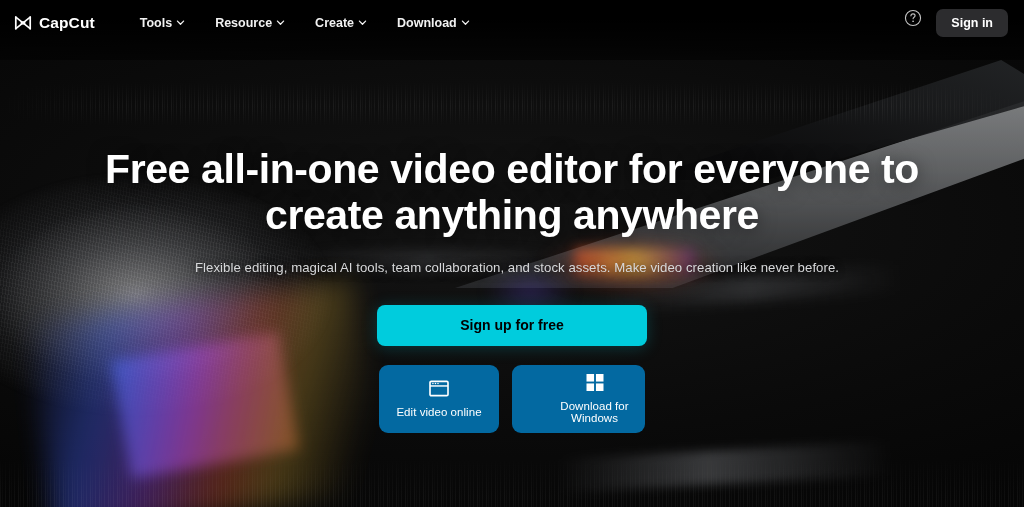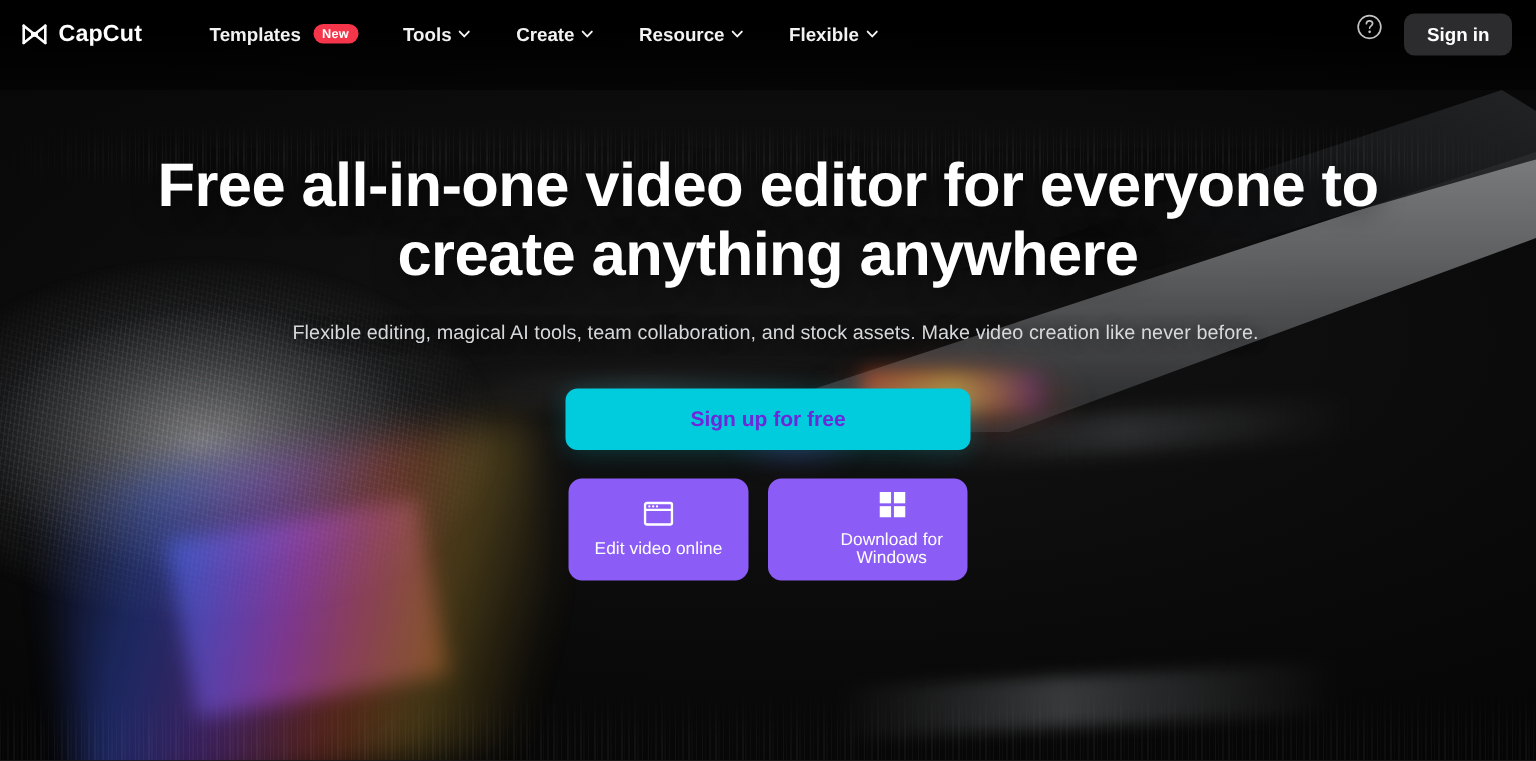--- a/index.html
+++ b/index.html
@@ -171,48 +171,49 @@
   
   #hero {
     position:relative; z-index:5;
     display:flex; flex-direction:column; align-items:center;
     padding-top:56px;
   }
   .headline {
     color:#fff; font-size:41px; font-weight:700; line-height:1.12;
     text-align:center; letter-spacing:-.4px; max-width:830px;
     text-shadow:0 2px 18px rgba(0,0,0,.55);
+    margin-top:46px;
   }
   .subhead {
     margin-top:21px; color:#d7d8da; font-size:13.2px; font-weight:400;
     text-align:center; letter-spacing:.05px;
     text-shadow:0 1px 10px rgba(0,0,0,.7);
     margin-left:10px;
   }
   .cta {
     margin-top:30px; width:270px; height:41px; border:none; border-radius:8px;
-    background:#00ccdd; color:#6d28d9;
+    background:#00ccdd; color:#000000;
     font-family:inherit; font-size:14px; font-weight:700; cursor:pointer;
     box-shadow:0 2px 16px rgba(0,204,221,.22);
   }
 
   
   .avail {
     margin-top:43px; display:flex; align-items:center; gap:14px;
     width:268px;
   }
   .avail-line { flex:1; height:1px; background:linear-gradient(90deg,rgba(255,255,255,0),rgba(255,255,255,.22)); }
   .avail-line.r { background:linear-gradient(90deg,rgba(255,255,255,.22),rgba(255,255,255,0)); }
   .avail-txt { color:#a4a6aa; font-size:11.5px; white-space:nowrap; }
 
   
   .platforms { margin-top:19px; display:flex; gap:13px; }
   .plat {
     width:120px; height:68px; border:none; border-radius:9px;
-    background:#8b5cf6; color:#fff; cursor:pointer;
+    background:#0369a1; color:#fff; cursor:pointer;
     display:flex; flex-direction:column; align-items:center; justify-content:center; gap:9px;
     font-family:inherit;
   }
   .plat.wide { width:133px;padding-left:32px; }
   .plat-ico { width:20px; height:17px; display:block; }
   .plat-lbl { font-size:11.5px; font-weight:400; letter-spacing:.05px; }
 </style>
 </head>
 <body>
 
@@ -241,48 +242,44 @@
       <svg class="brand-mark" viewBox="0 0 20 15">
         <path d="M2 1 L18 13.8 M18 1 L2 13.8" stroke="#fff" stroke-width="1.9" fill="none" stroke-linecap="round"></path>
         <path d="M2 1 L2 13.8 M18 1 L18 13.8" stroke="#fff" stroke-width="1.9" fill="none" stroke-linecap="round"></path>
         <rect x="7.4" y="5.6" width="5.2" height="3.6" fill="#fff"></rect>
       </svg>
       <span class="brand-name">CapCut</span>
     </div>
 
     <div class="nav-links">
 
-      <div class="nav-item">
-        <span>Templates</span>
-        <span class="badge-new">New</span>
-      </div>
 
       <div class="nav-item">
         <span>Tools</span>
         <svg class="chev" viewBox="0 0 10 10">
           <path d="M1.6 3.4 L5 7 L8.4 3.4" stroke="#f2f2f2" stroke-width="1.4" fill="none" stroke-linecap="round" stroke-linejoin="round"></path>
         </svg>
       </div>
 
       <div class="nav-item">
+        <span>Resource</span>
+        <svg class="chev" viewBox="0 0 10 10">
+          <path d="M1.6 3.4 L5 7 L8.4 3.4" stroke="#f2f2f2" stroke-width="1.4" fill="none" stroke-linecap="round" stroke-linejoin="round"></path>
+        </svg>
+      </div>
+
+      <div class="nav-item">
         <span>Create</span>
         <svg class="chev" viewBox="0 0 10 10">
           <path d="M1.6 3.4 L5 7 L8.4 3.4" stroke="#f2f2f2" stroke-width="1.4" fill="none" stroke-linecap="round" stroke-linejoin="round"></path>
         </svg>
       </div>
 
       <div class="nav-item">
-        <span>Resource</span>
-        <svg class="chev" viewBox="0 0 10 10">
-          <path d="M1.6 3.4 L5 7 L8.4 3.4" stroke="#f2f2f2" stroke-width="1.4" fill="none" stroke-linecap="round" stroke-linejoin="round"></path>
-        </svg>
-      </div>
-
-      <div class="nav-item">
-        <span>Flexible</span>
+        <span>Download</span>
         <svg class="chev" viewBox="0 0 10 10">
           <path d="M1.6 3.4 L5 7 L8.4 3.4" stroke="#f2f2f2" stroke-width="1.4" fill="none" stroke-linecap="round" stroke-linejoin="round"></path>
         </svg>
       </div>
 
     </div>
 
     <div class="nav-right">
       <svg class="help-icon" viewBox="0 0 20 20">
         <circle cx="10" cy="10" r="8.4" stroke="#e6e6e6" stroke-width="1.25" fill="none"></circle>

